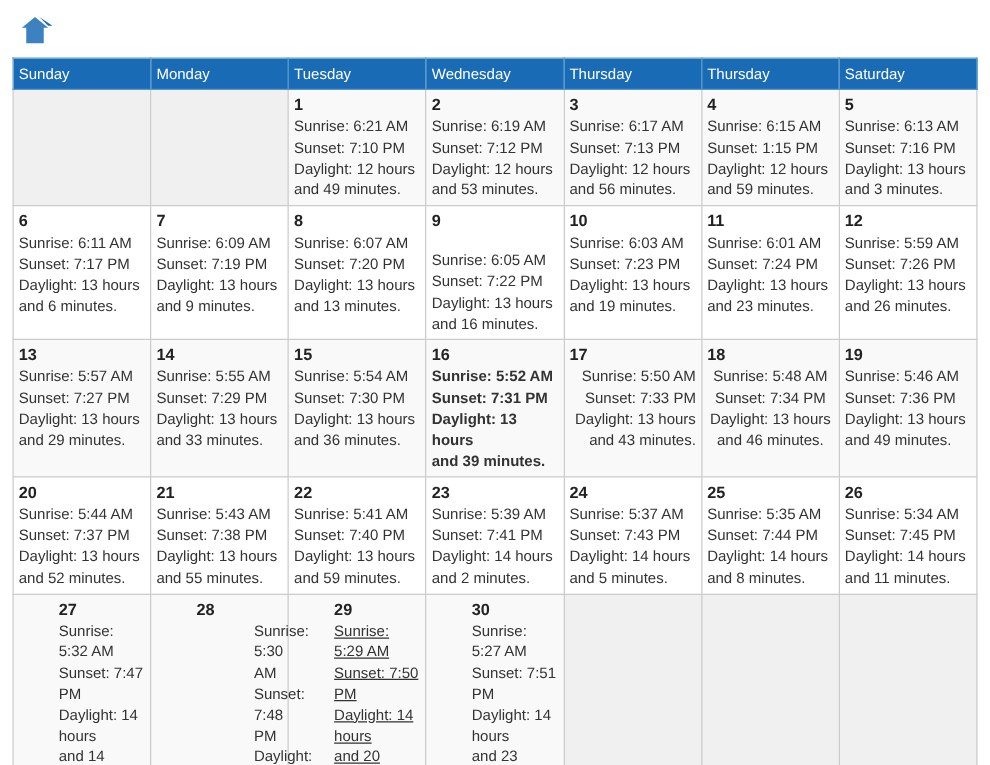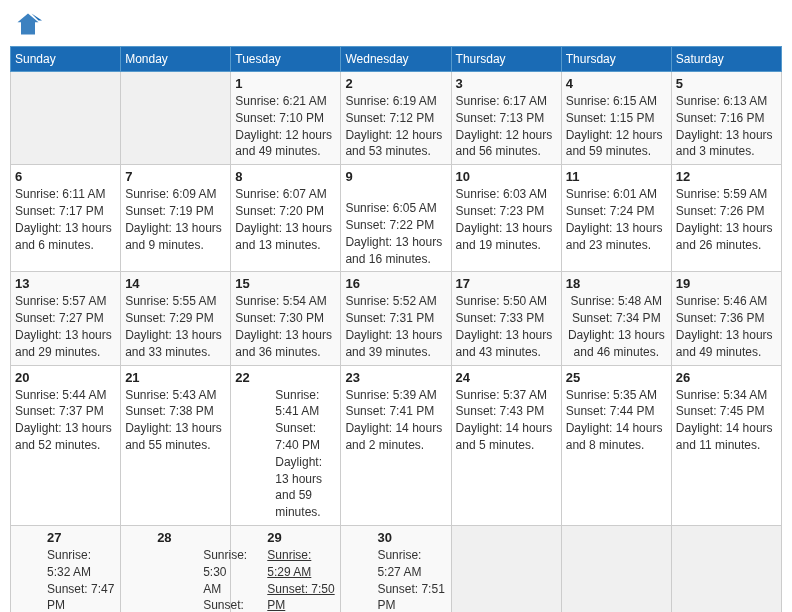--- a/index.html
+++ b/index.html
@@ -239,28 +239,28 @@
         </td>
         <td>
           <span class="day-number">15</span>
           <div class="day-info" style="white-space: pre-line;">Sunrise: 5:54 AM
 Sunset: 7:30 PM
 Daylight: 13 hours
 and 36 minutes.</div>
         </td>
         <td>
           <span class="day-number">16</span>
-          <div class="day-info" style="white-space: pre-line;">Sunrise: 5:52 AM
+          <div class="day-info" style="white-space: pre-line; font-weight: bold;">Sunrise: 5:52 AM
 Sunset: 7:31 PM
 Daylight: 13 hours
 and 39 minutes.</div>
         </td>
         <td>
           <span class="day-number">17</span>
-          <div class="day-info" style="white-space: pre-line;">Sunrise: 5:50 AM
+          <div class="day-info" style="white-space: pre-line; text-align: right;">Sunrise: 5:50 AM
 Sunset: 7:33 PM
 Daylight: 13 hours
 and 43 minutes.</div>
         </td>
         <td>
           <span class="day-number">18</span>
           <div class="day-info" style="white-space: pre-line; text-align: center;">Sunrise: 5:48 AM
 Sunset: 7:34 PM
 Daylight: 13 hours
 and 46 minutes.</div>
@@ -283,21 +283,21 @@
         </td>
         <td>
           <span class="day-number">21</span>
           <div class="day-info" style="white-space: pre-line;">Sunrise: 5:43 AM
 Sunset: 7:38 PM
 Daylight: 13 hours
 and 55 minutes.</div>
         </td>
         <td>
           <span class="day-number">22</span>
-          <div class="day-info" style="white-space: pre-line; margin-left: 40px;">Sunrise: 5:41 AM
+          <div class="day-info" style="white-space: pre-line;">Sunrise: 5:41 AM
 Sunset: 7:40 PM
 Daylight: 13 hours
 and 59 minutes.</div>
         </td>
         <td>
           <span class="day-number">23</span>
           <div class="day-info" style="white-space: pre-line;">Sunrise: 5:39 AM
 Sunset: 7:41 PM
 Daylight: 14 hours
 and 2 minutes.</div>

